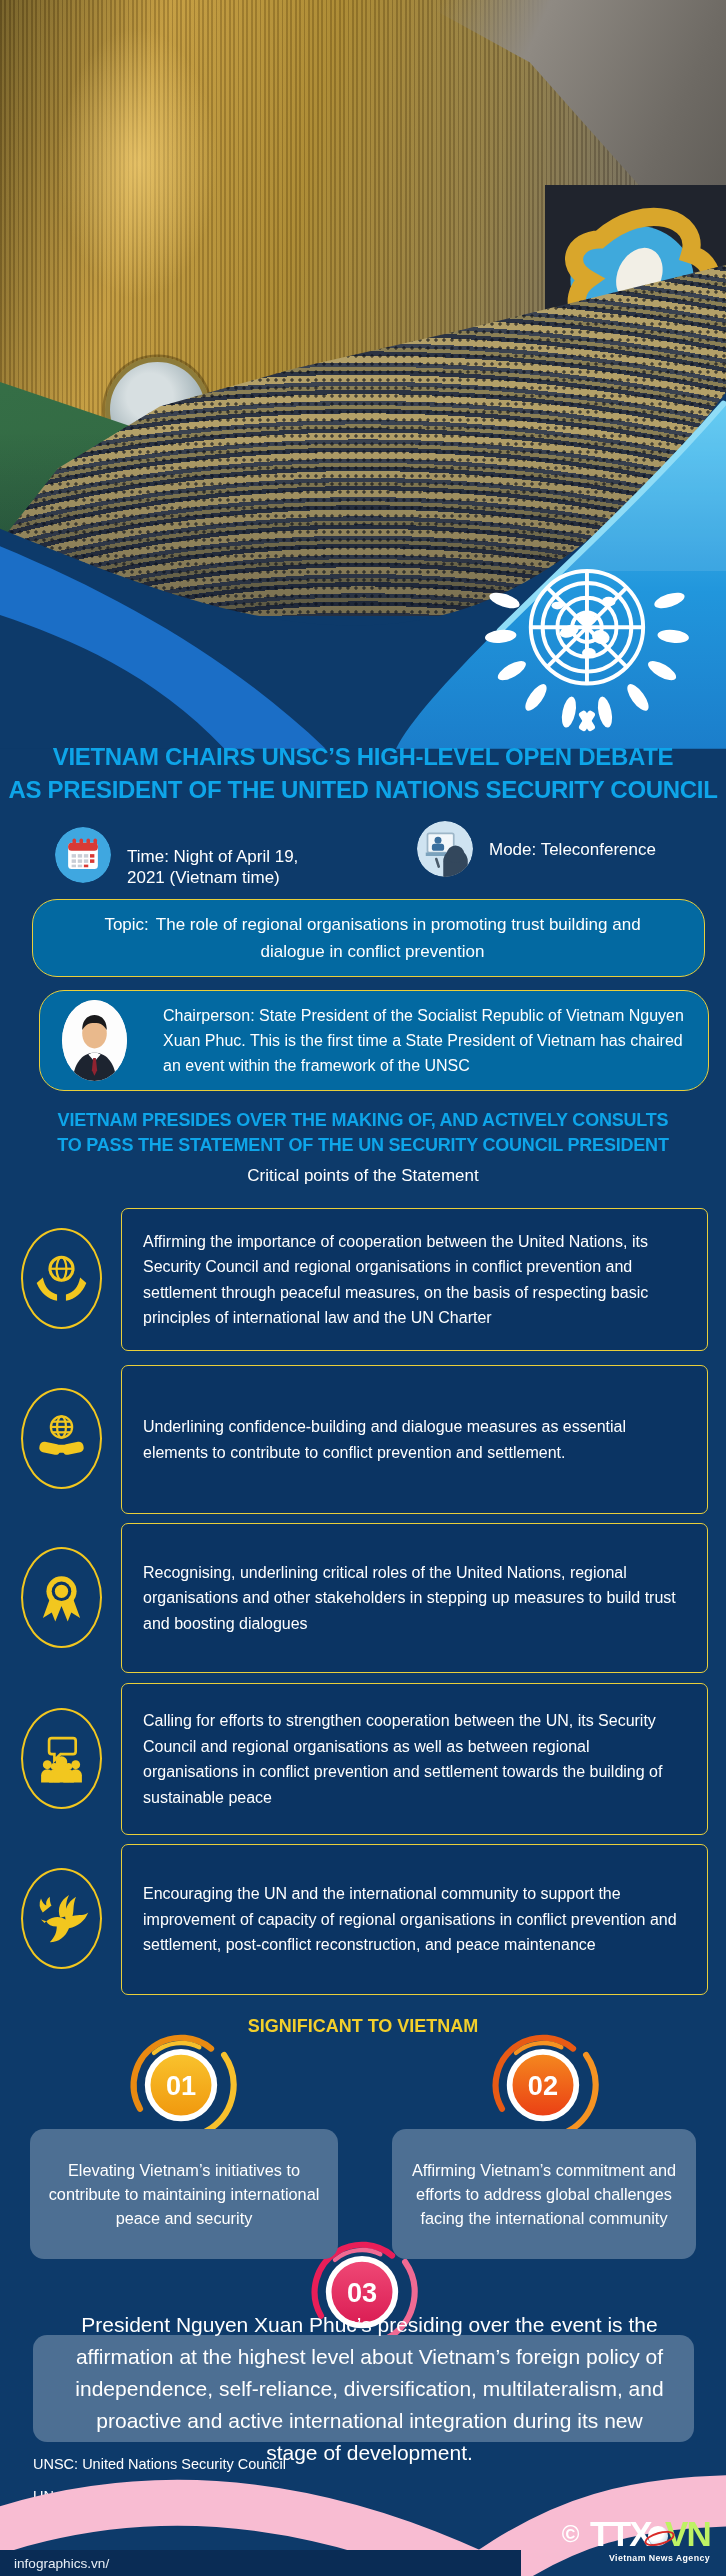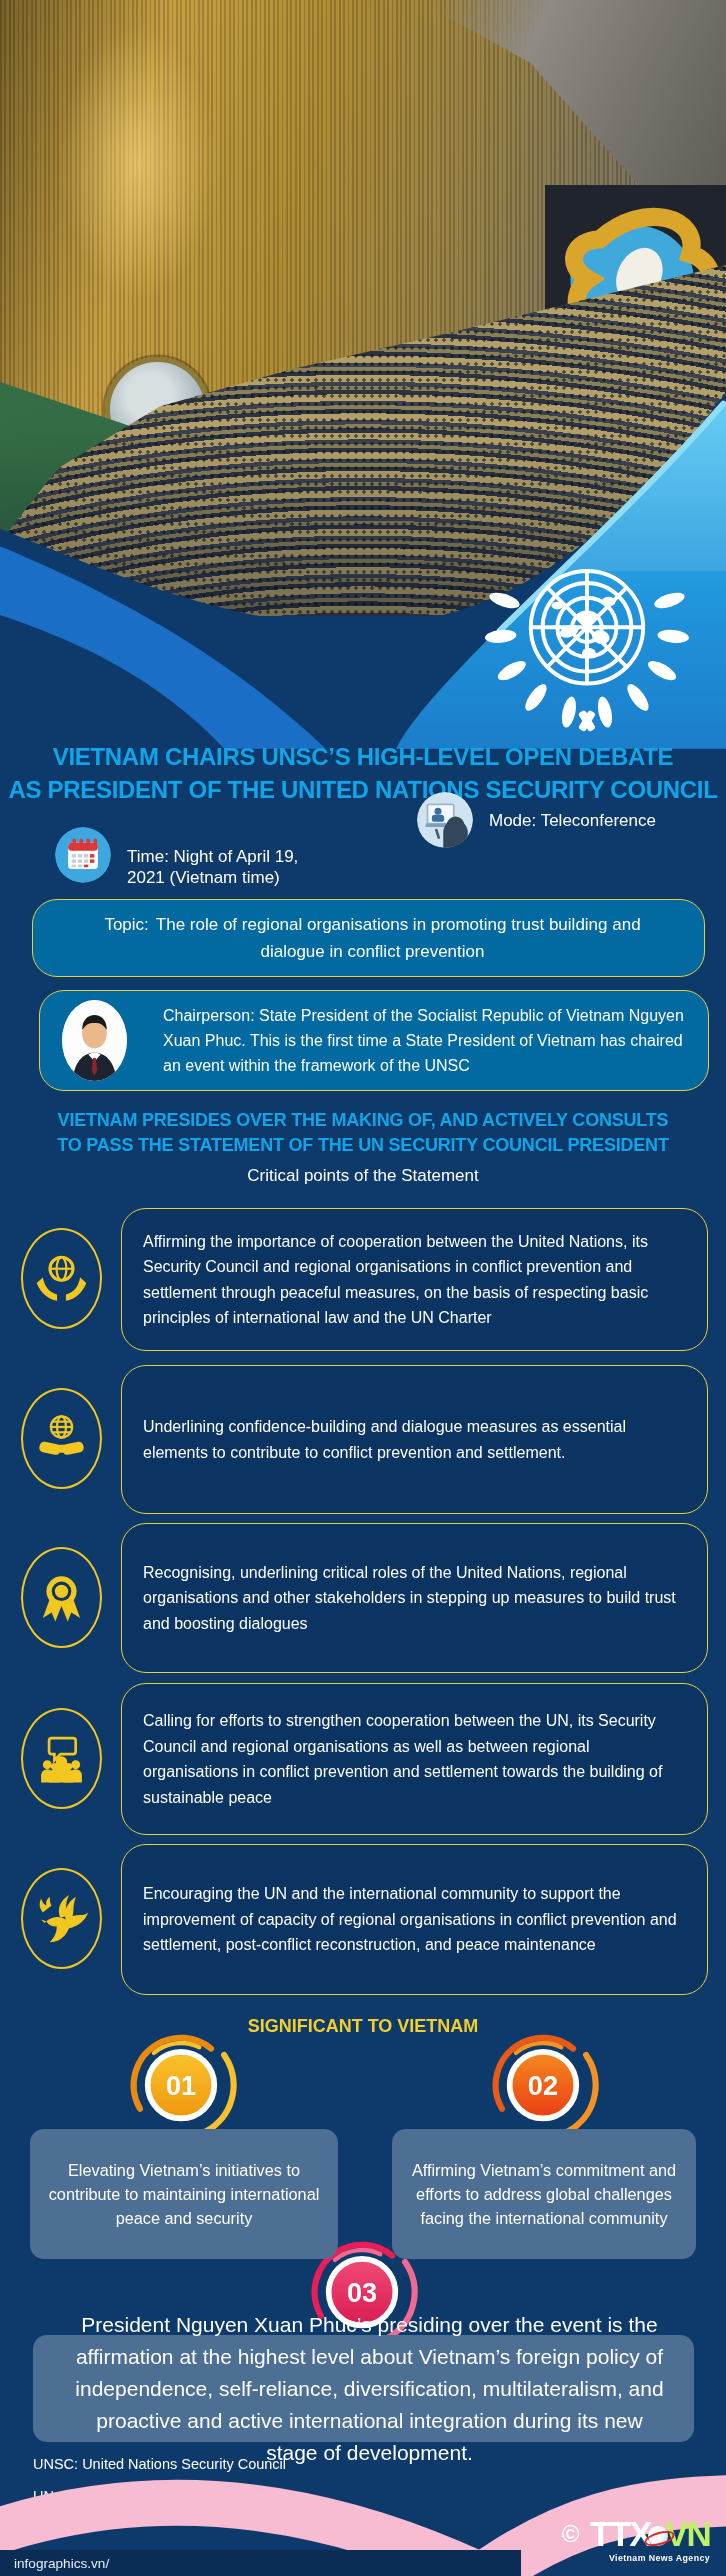--- a/index.html
+++ b/index.html
@@ -34,34 +34,34 @@
   
   .curves{position:absolute;top:370px;left:0;width:726px;height:379px;}
   
   .title{position:absolute;top:740px;left:0;width:726px;text-align:center;color:#0ea5e9;
          font-weight:bold;font-size:24px;line-height:33px;letter-spacing:-0.3px;}
   .meta-item{position:absolute;display:flex;align-items:center;}
   .meta-icon{width:56px;height:56px;border-radius:50%;flex:0 0 56px;}
   .meta-text{font-size:17px;line-height:21px;margin-left:16px;}
   .m-time{top:821px;left:55px;width:264px;}
   .m-time .meta-text{width:201px;margin-top:25px;}
-  .m-mode{top:792px;left:417px;width:291px;}
+  .m-mode{top:821px;left:417px;width:291px;}
   .obox{position:absolute;border:1.8px solid #e9cf3a;border-radius:25px;background:#0369a1;
         display:flex;align-items:center;justify-content:center;padding-left:8px;}
   .topic-box{top:899px;left:32px;width:663px;height:76px;text-align:center;}
   .topic-box p{margin:0;font-size:17px;line-height:27px;padding:0 40px;}
   .topic-label{margin-right:7px;}
   .chair-box{top:990px;left:39px;width:660px;height:99px;justify-content:flex-start;}
   .portrait{width:65px;height:81px;border-radius:50%;background:#fdfdfd;margin:0 16px 0 14px;
             overflow:hidden;position:relative;flex:0 0 65px;}
   .chair-text{font-size:16px;line-height:25px;padding-right:19.4px;margin-left:20px;}
   .h2{position:absolute;top:1108px;left:0;width:726px;text-align:center;color:#0ea5e9;
       font-weight:bold;font-size:18px;line-height:25px;letter-spacing:-0.2px;}
   .sub{position:absolute;top:1166px;left:0;width:726px;text-align:center;font-size:17px;}
-  .pt{position:absolute;left:121px;width:585px;border:1.8px solid #e9cf3a;border-radius:25px;
+  .pt{position:absolute;left:121px;width:585px;border:1.8px solid #e9cf3a;border-radius:7px;
       background:#0b3463;display:flex;align-items:center;}
   .pt p{margin:0;font-size:16px;line-height:25.5px;padding:8.8px 21px;}
   .pt-icon{position:absolute;left:21px;width:81px;display:flex;align-items:center;justify-content:center;}
   .pt-ell{width:77px;height:97px;border:2.2px solid #f2c71f;border-radius:50%;
           display:flex;align-items:center;justify-content:center;}
   .p1{top:1208px;height:141px;} .i1{top:1208px;height:141px;}
   .p2{top:1365px;height:147px;} .i2{top:1365px;height:147px;}
   .p3{top:1523px;height:148px;} .i3{top:1523px;height:148px;}
   .p4{top:1683px;height:150px;} .i4{top:1683px;height:150px;}
   .p5{top:1844px;height:149px;} .i5{top:1844px;height:149px;}

